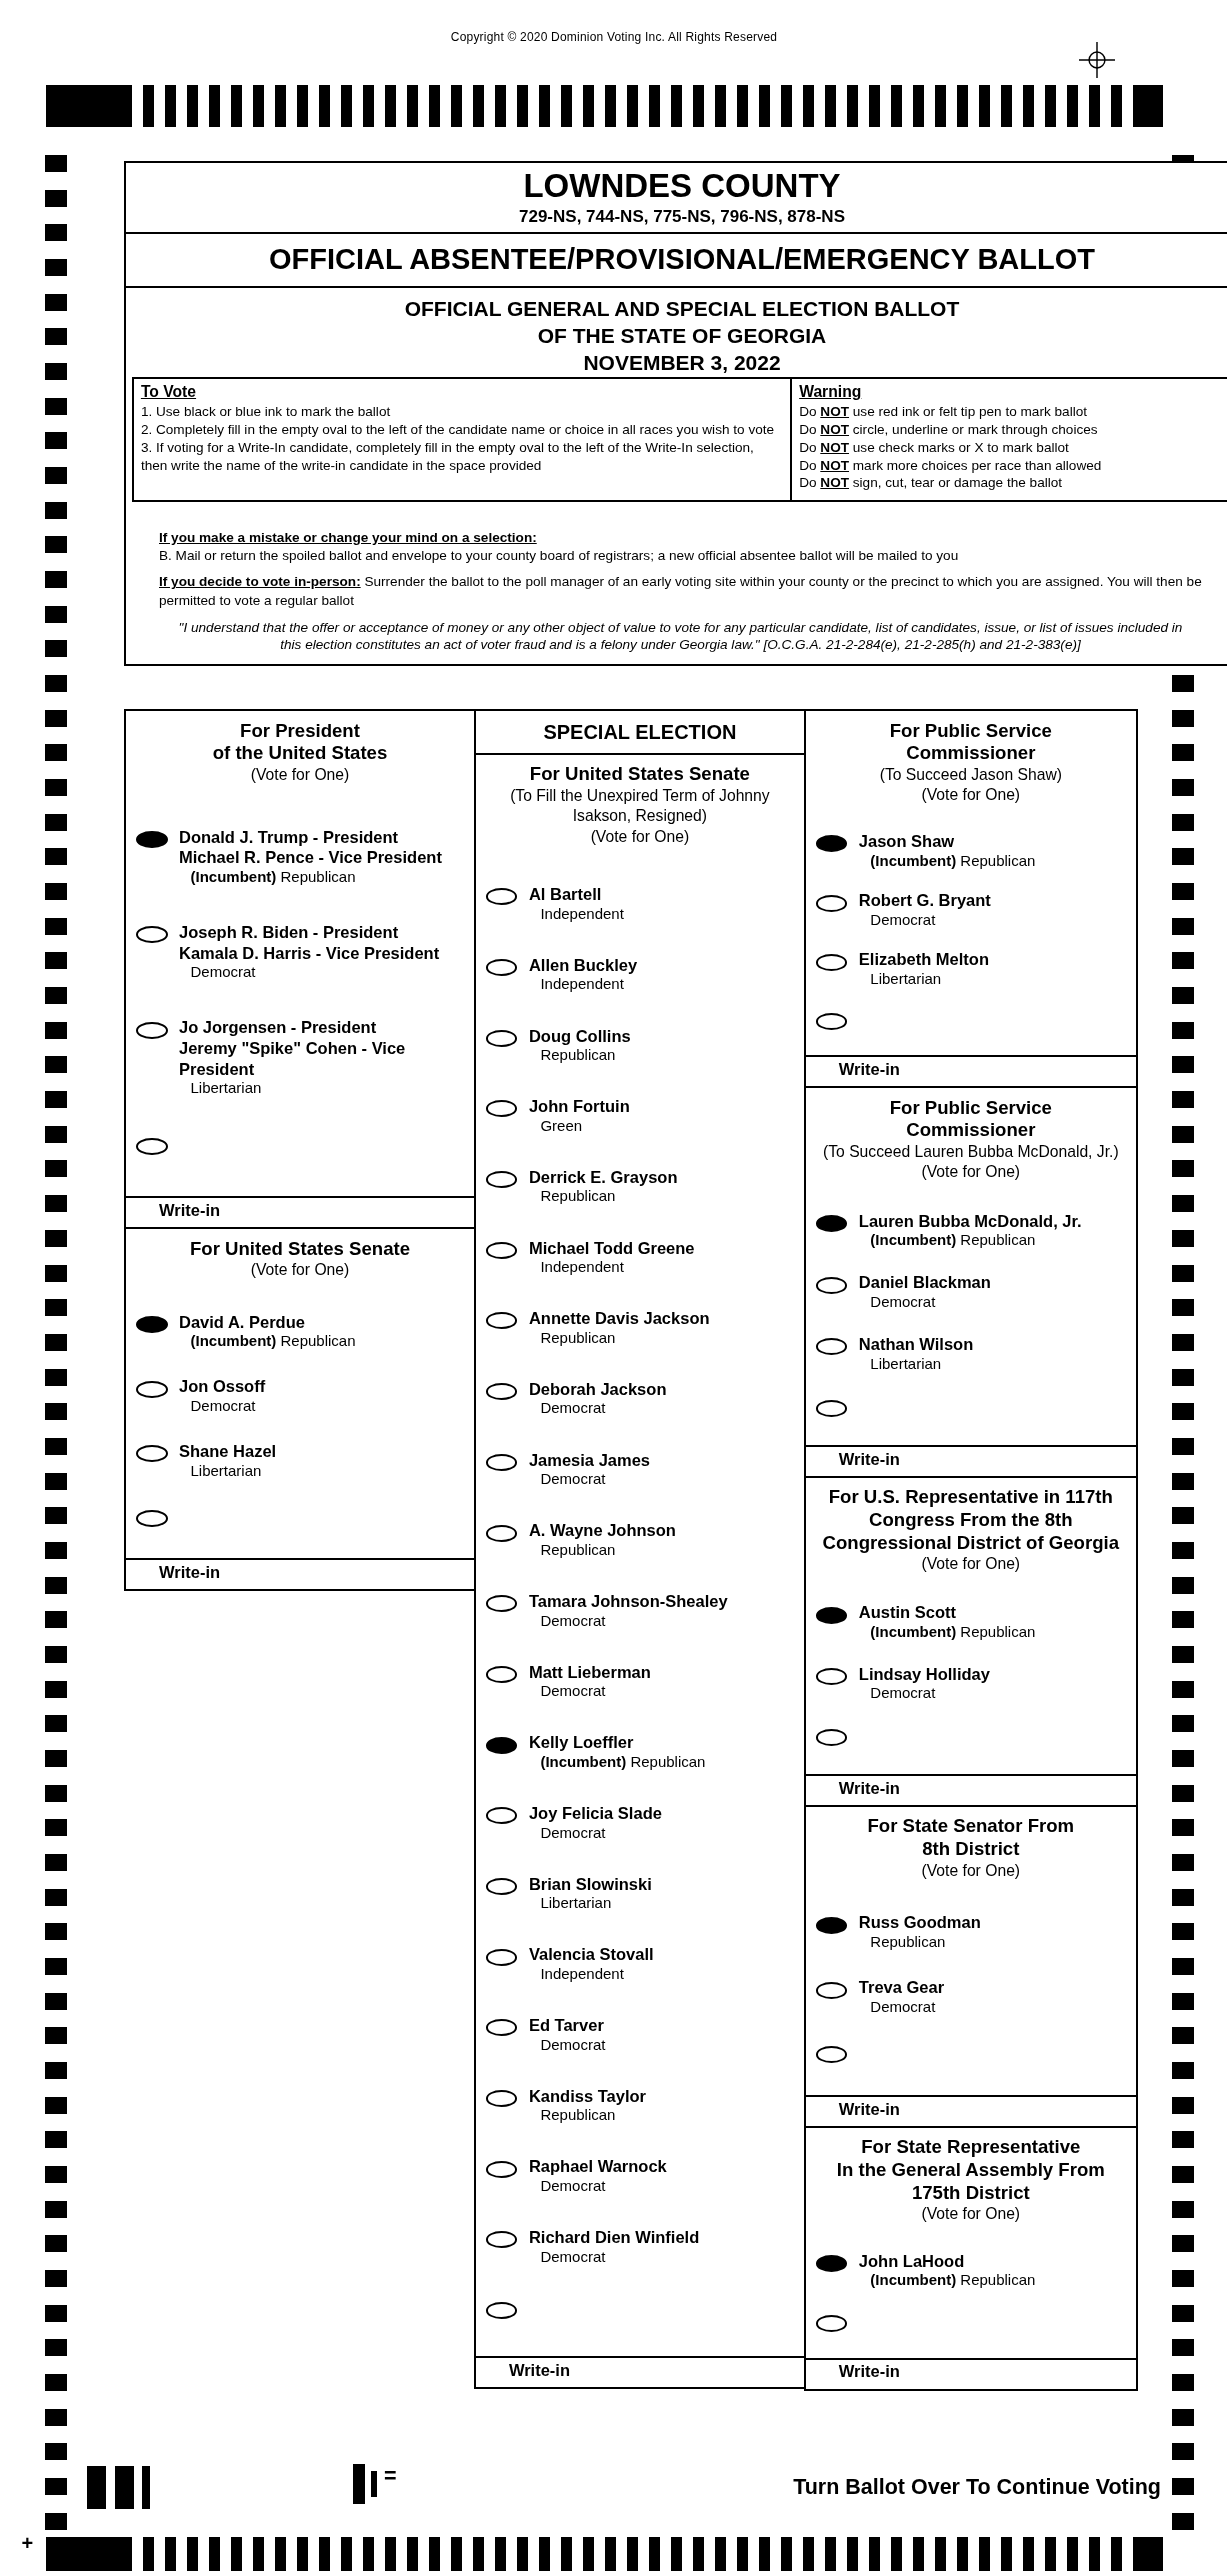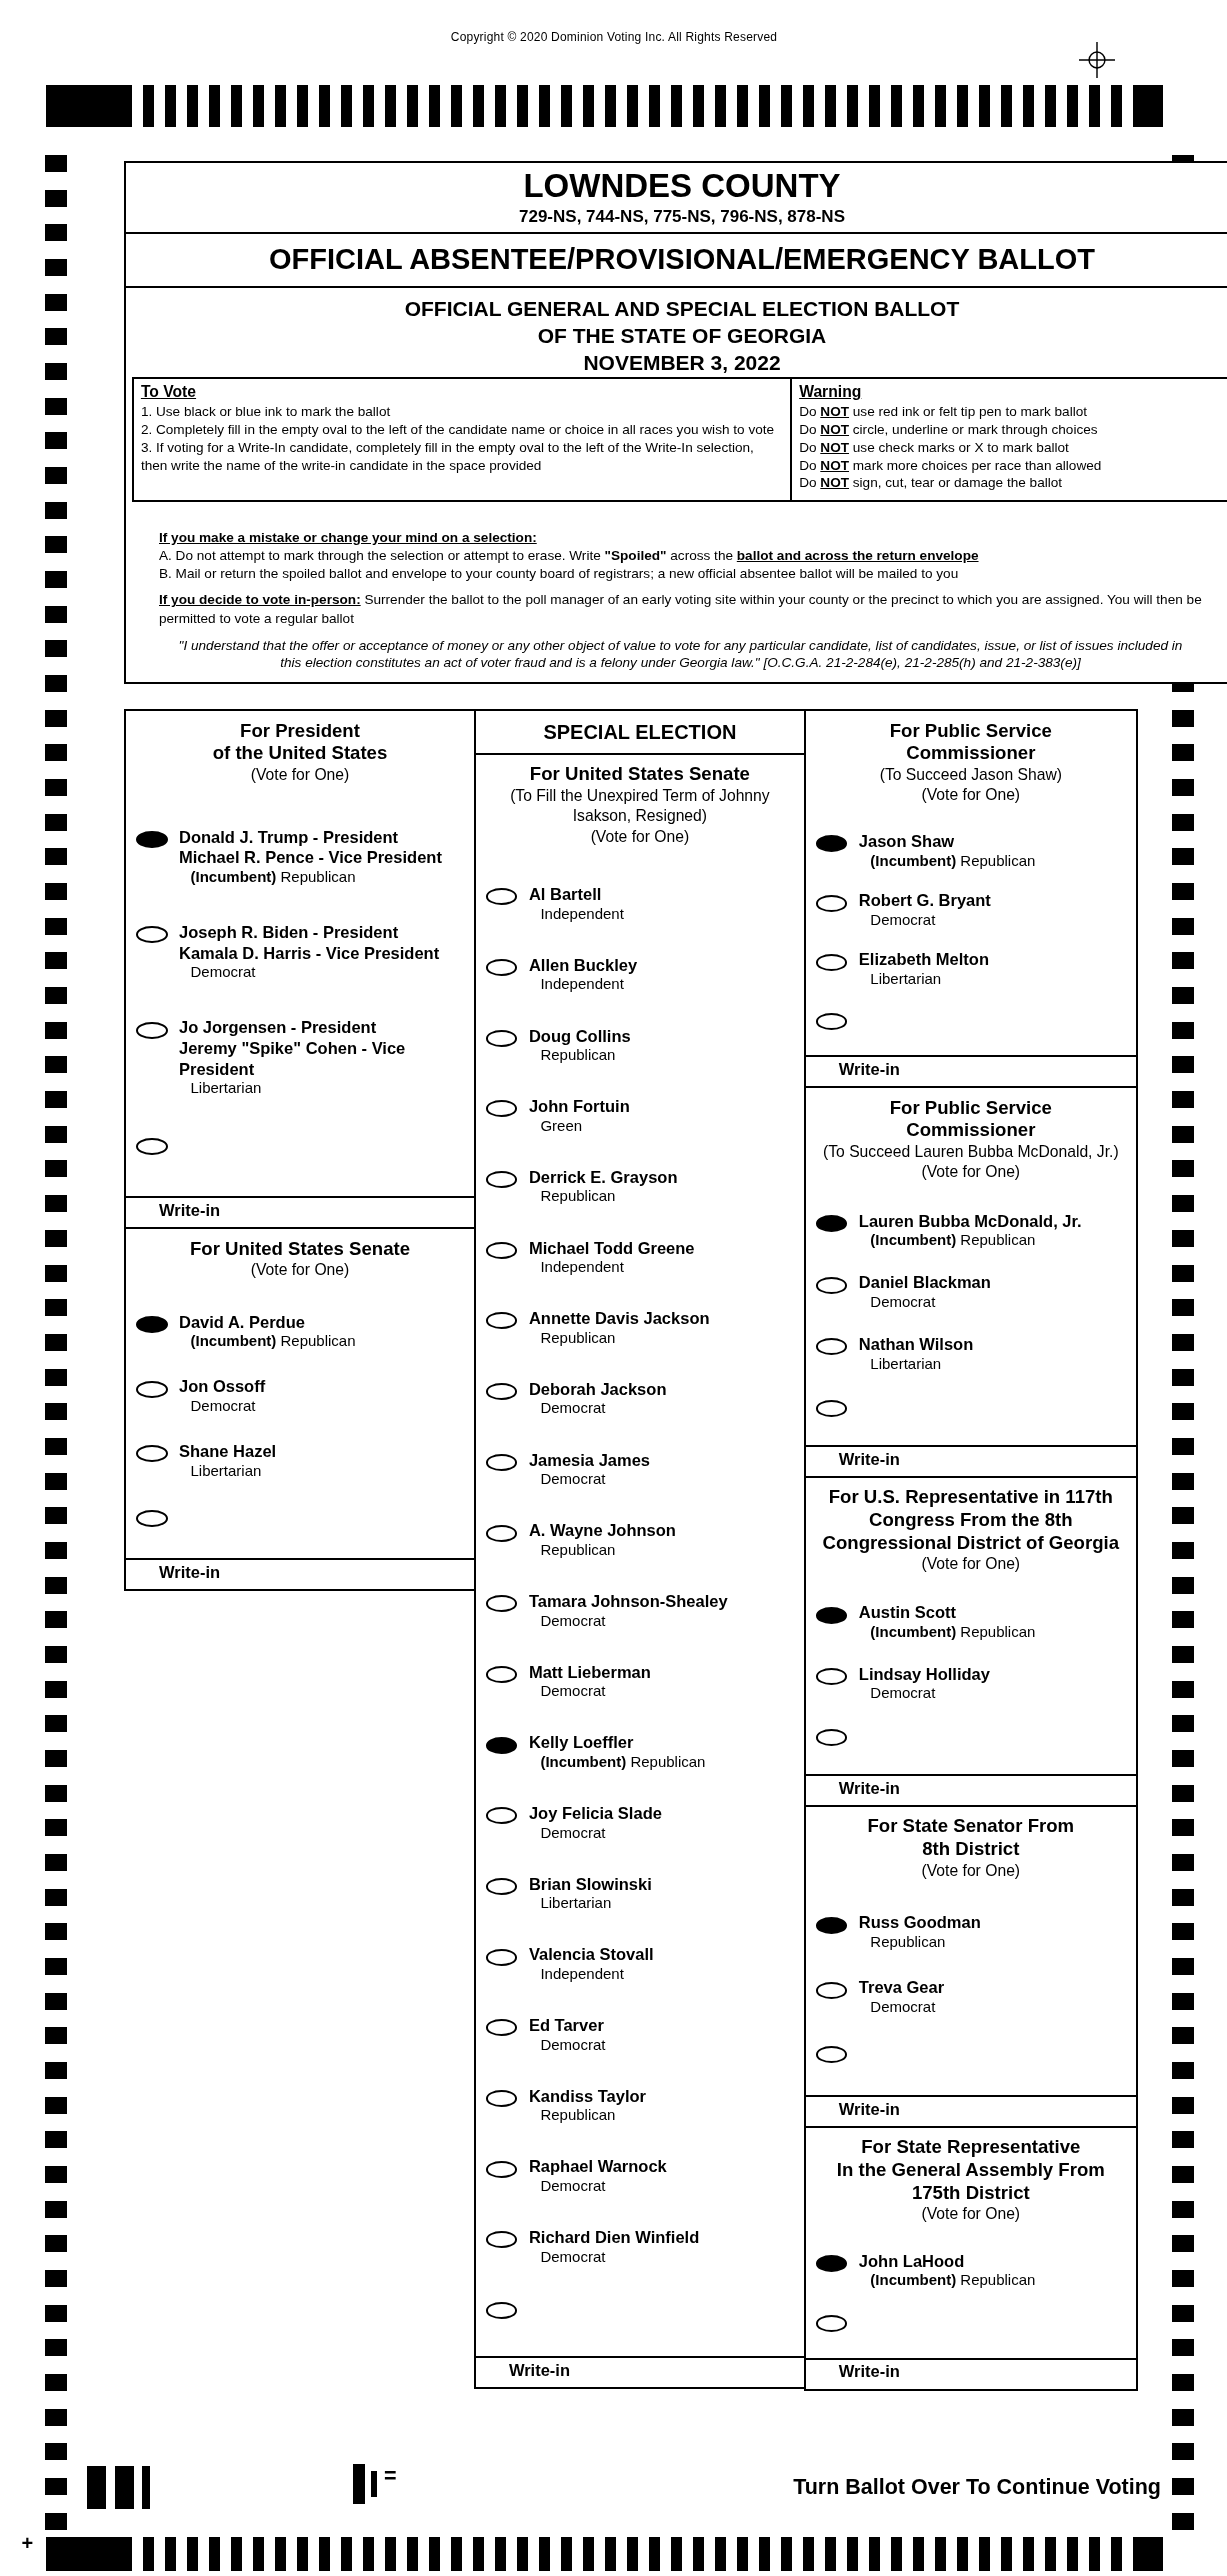--- a/index.html
+++ b/index.html
@@ -341,21 +341,20 @@
             <div class="inst-item"><span>Do </span><span style="font-weight: bold; text-decoration: underline;">NOT</span><span> circle, underline or mark through choices</span></div>
             <div class="inst-item"><span>Do </span><span style="font-weight: bold; text-decoration: underline;">NOT</span><span> use check marks or X to mark ballot</span></div>
             <div class="inst-item"><span>Do </span><span style="font-weight: bold; text-decoration: underline;">NOT</span><span> mark more choices per race than allowed</span></div>
             <div class="inst-item"><span>Do </span><span style="font-weight: bold; text-decoration: underline;">NOT</span><span> sign, cut, tear or damage the ballot</span></div>
           </div>
       </div>
     </div>
     <div class="lower-inst">
       <div class="mistake-title">If you make a mistake or change your mind on a selection:</div>
       <div>
-          <div class="inst-item"><span>A. Do not attempt to mark through the selection or attempt to erase.  Write </span><span style="font-weight: bold;">"Spoiled"</span><span> across the </span><span style="font-weight: bold; text-decoration: underline;">ballot and across the return envelope</span></div>
           <div class="inst-item"><span>B. Mail or return the spoiled ballot and envelope to your county board of registrars; a new official absentee ballot will be mailed to you</span></div>
         </div>
       <div class="para"><span style="font-weight: bold; text-decoration: underline;">If you decide to vote in-person:</span><span>  Surrender the ballot to the poll manager of an early voting site within your county or the precinct to which you are assigned.  You will then be permitted to vote a regular ballot</span></div>
       <div class="legal">"I understand that the offer or acceptance of money or any other object of value to vote for any particular candidate, list of candidates, issue, or list of issues included in this election constitutes an act of voter fraud and is a felony under Georgia law."  [O.C.G.A. 21-2-284(e), 21-2-285(h) and 21-2-383(e)]</div>
     </div>
   </div>
 </div>
 
 <div class="contests">
     <div class="ccol ccol-1">

